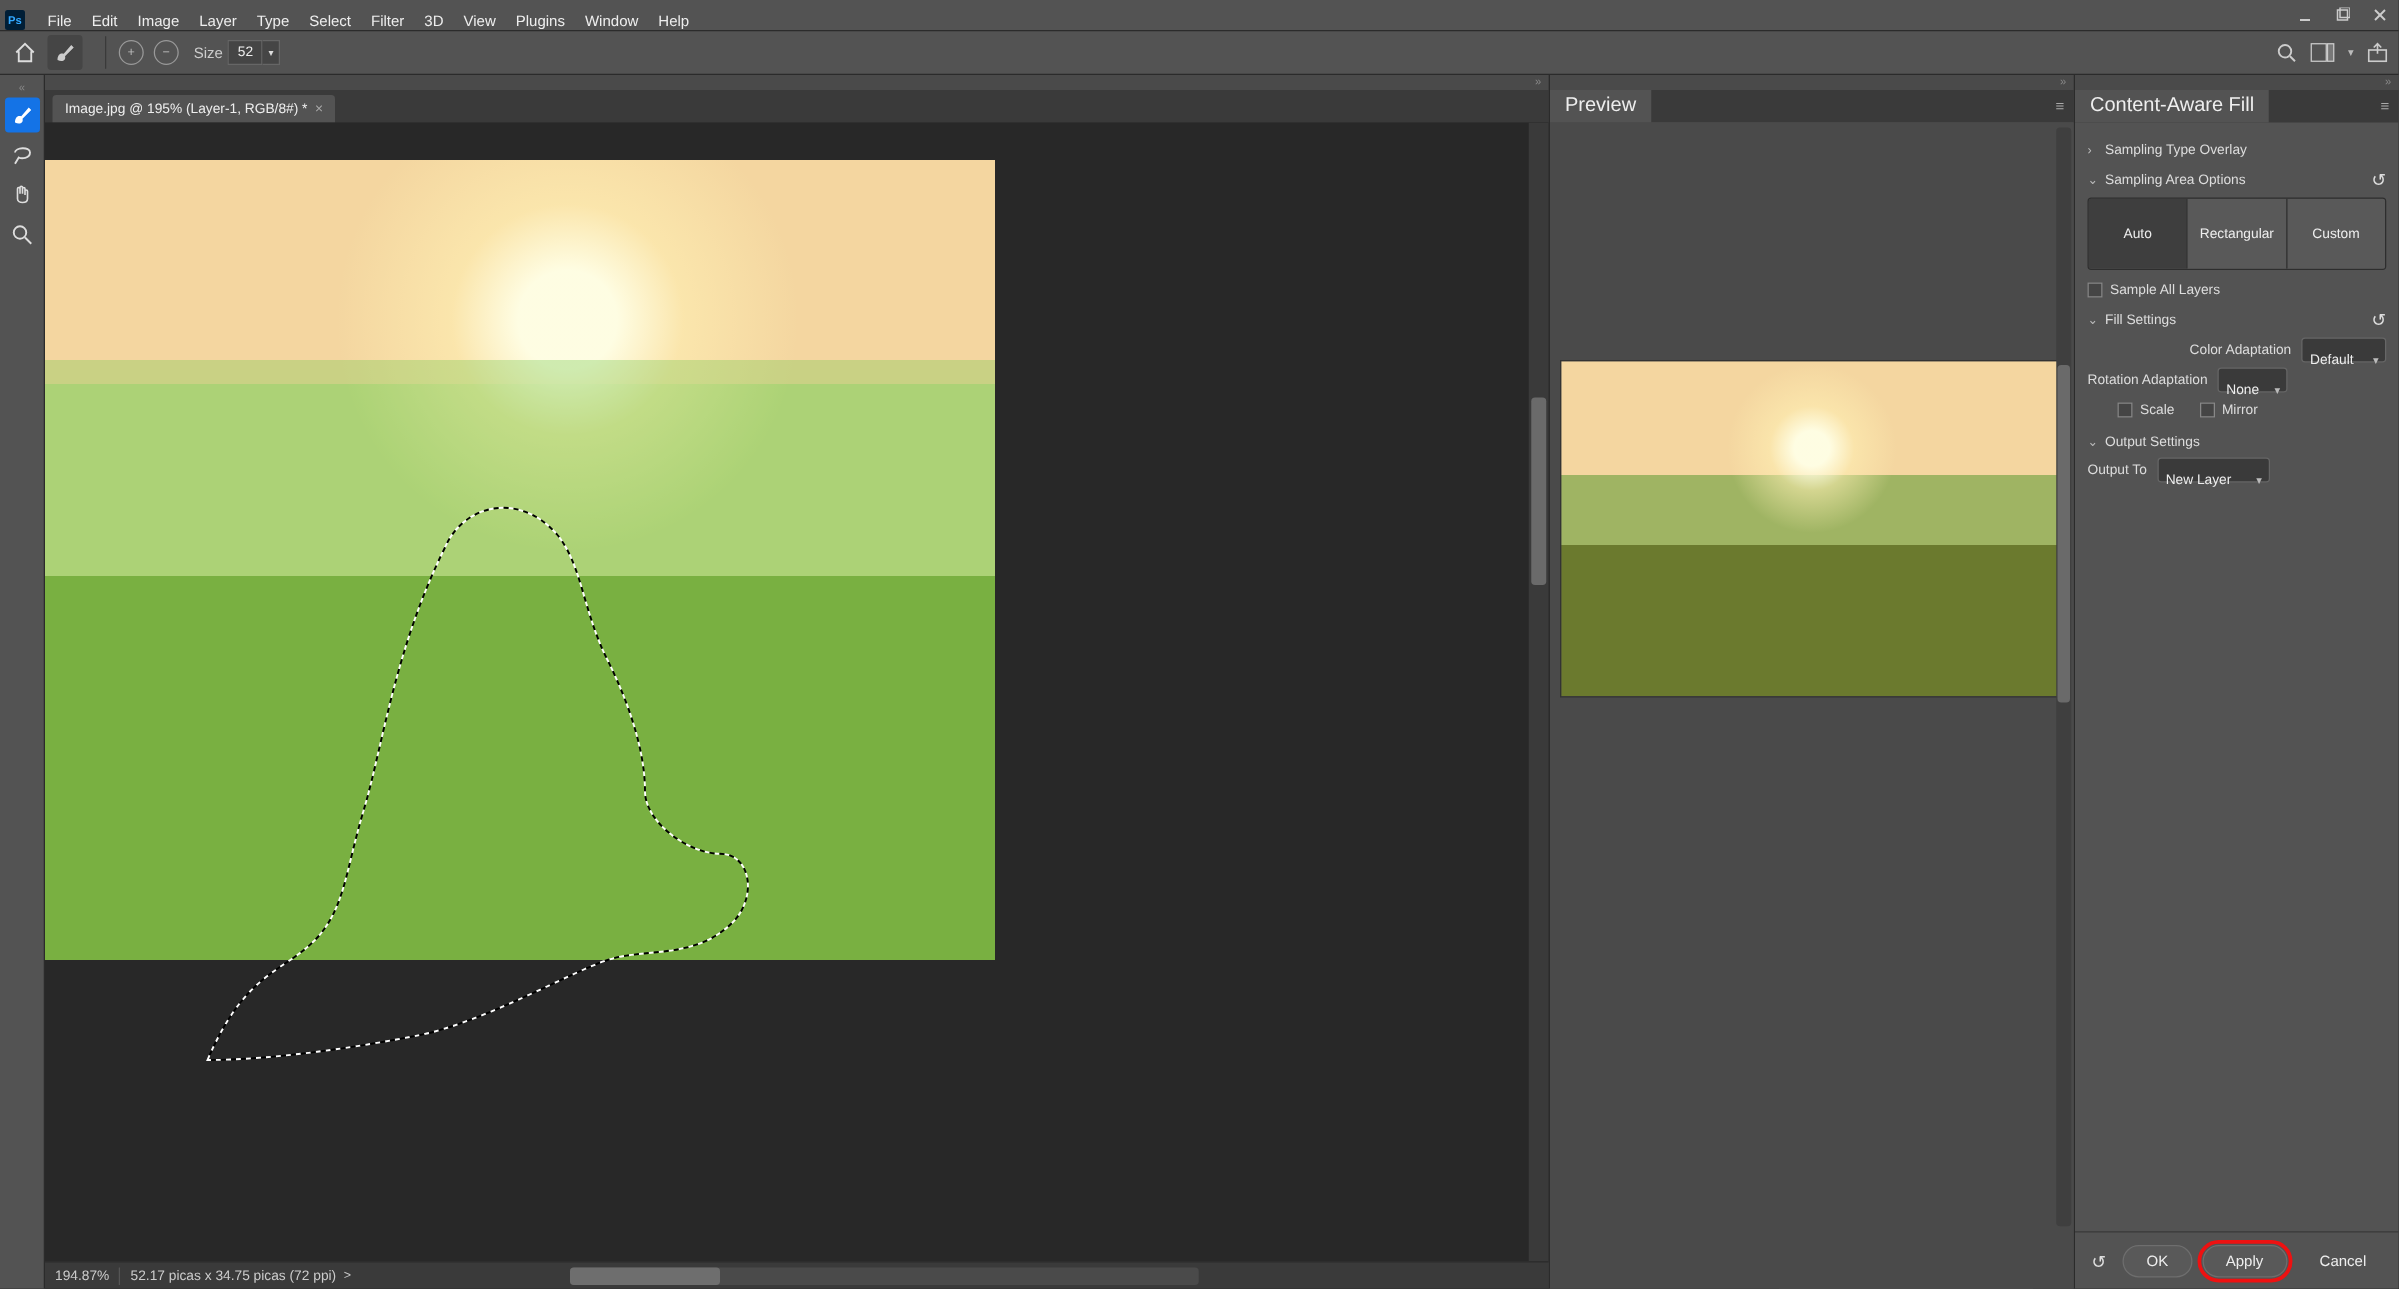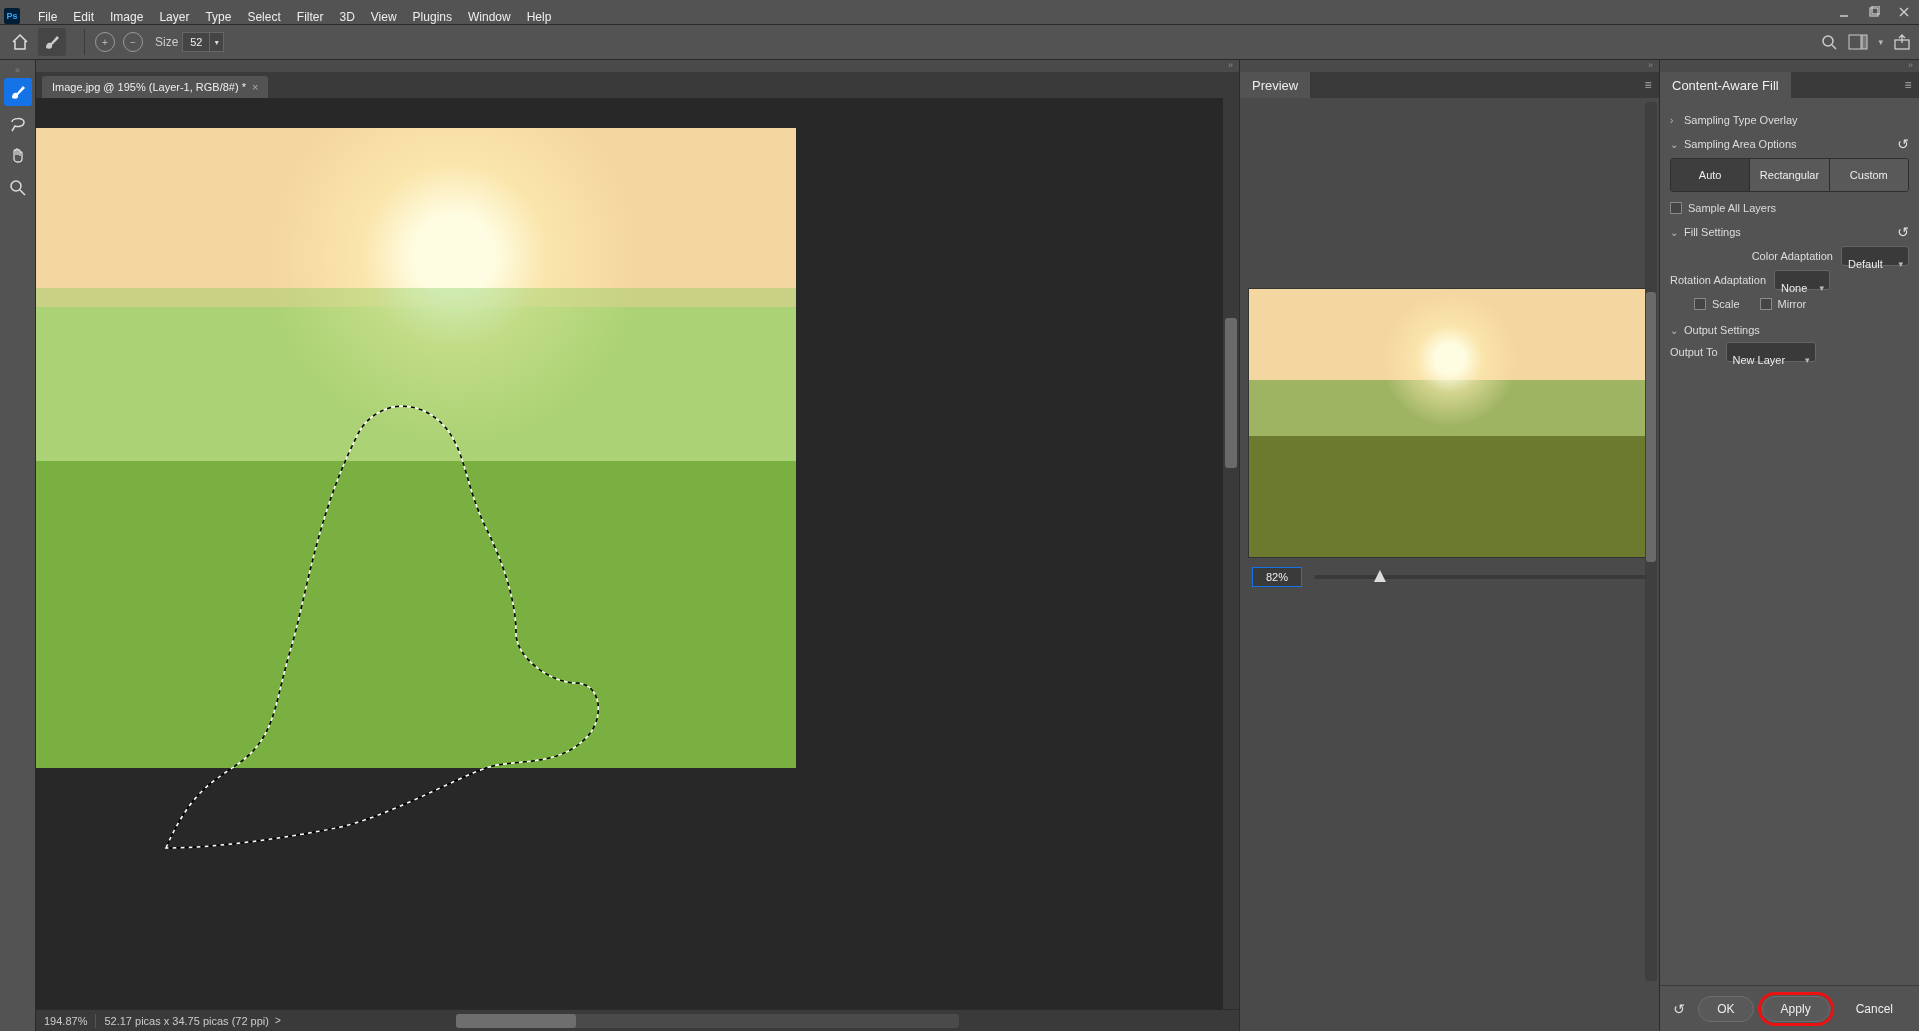--- a/index.html
+++ b/index.html
@@ -48,21 +48,21 @@
 .selection { position:absolute; left:120px; top:300px; width:460px; height:460px; }
 .selection svg { width:100%; height:100%; overflow:visible; }
 
 .statusbar { height:22px; background:#3a3a3a; border-top:1px solid #2b2b2b; display:flex; align-items:center; padding:0 8px; font-size:11px; color:#ccc; position:relative; }
 .statusbar .divider { width:1px; height:14px; background:#555; margin:0 8px; }
 .hscroll { position:absolute; left:420px; right:280px; top:4px; height:14px; background:#4a4a4a; border-radius:3px; }
 .hscroll-thumb { position:absolute; left:0; width:120px; top:0; bottom:0; background:#6e6e6e; border-radius:3px; }
 
 .preview-col { width:420px; background:#535353; border-left:1px solid #2b2b2b; display:flex; flex-direction:column; }
 .panel-tabrow { height:26px; display:flex; align-items:center; background:#3a3a3a; }
-.panel-tab { padding:0 12px; height:26px; display:flex; align-items:center; background:#535353; color:#eee; font-size:13px; }
+.panel-tab { padding:0 12px; height:26px; display:flex; align-items:center; background:#535353; color:#eee; font-size:16px; }
 .panel-menu { margin-left:auto; width:22px; text-align:center; color:#aaa; }
 .preview-body { flex:1; background:#4a4a4a; display:flex; flex-direction:column; position:relative; }
 .preview-img { margin:190px 8px 0 8px; height:270px;
   background:
     radial-gradient(circle at 50% 26%, rgba(255,255,230,.95) 0 5%, rgba(255,240,180,.55) 12%, rgba(255,210,140,0) 24%),
     linear-gradient(to bottom, #f4d6a0 0 34%, #9fb463 34% 55%, #6b7a2e 55% 100%);
   border:1px solid #333;
 }
 .preview-scroll-v { position:absolute; right:2px; top:4px; bottom:50px; width:12px; background:#3f3f3f; border-radius:3px; }
 .preview-scroll-thumb { position:absolute; left:1px; right:1px; top:190px; height:270px; background:#6a6a6a; border-radius:3px; }
@@ -71,21 +71,21 @@
 .zoom-track { flex:1; height:4px; background:#3a3a3a; position:relative; border-radius:2px; }
 .zoom-handle { position:absolute; left:18%; top:-5px; width:12px; height:12px; background:#ddd; clip-path: polygon(50% 0, 100% 100%, 0 100%); }
 
 .caf-col { width:260px; background:#535353; border-left:1px solid #2b2b2b; display:flex; flex-direction:column; }
 .caf-body { flex:1; padding:6px 10px; overflow:auto; }
 .caf-section { margin:10px 0 6px 0; display:flex; align-items:center; }
 .caf-section .chev { width:14px; display:inline-block; color:#bbb; font-size:10px; }
 .caf-section .title { color:#ddd; font-size:11px; }
 .caf-section .reset { margin-left:auto; color:#ddd; font-size:14px; }
 .seg { display:flex; border:1px solid #2e2e2e; border-radius:3px; overflow:hidden; margin:6px 0 10px 0; }
-.seg-btn { flex:1; text-align:center; padding:10px 0; background:#595959; color:#eee; font-size:11px; cursor:default; border-left:1px solid #2e2e2e; }
+.seg-btn { flex:1; text-align:center; padding:22px 0; background:#595959; color:#eee; font-size:11px; cursor:default; border-left:1px solid #2e2e2e; }
 .seg-btn:first-child { border-left:none; }
 .seg-btn.active { background:#3e3e3e; }
 .check-row { display:flex; align-items:center; gap:6px; margin:4px 0; font-size:11px; color:#ddd; }
 .chk { width:12px; height:12px; border:1px solid #888; background:#454545; }
 .field-row { display:flex; align-items:center; gap:8px; margin:4px 0; font-size:11px; color:#ddd; }
 .field-row label { flex:0 0 auto; }
 .sel-box { height:20px; background:#3a3a3a; border:1px solid #666; color:#eee; padding:16px 18px 0 6px; font-size:11px; display:flex; align-items:center; position:relative; min-width:68px; border-radius:3px; }
 .sel-box::after { content:"▾"; position:absolute; right:5px; font-size:9px; color:#bbb; }
 .two-col { display:flex; gap:20px;padding-left:24px; }
 .caf-footer { height:46px; display:flex; align-items:center; justify-content:flex-end; gap:8px; padding:0 8px; border-top:1px solid #3a3a3a; }
@@ -238,26 +238,20 @@
     <div class="collapse-strip">»</div>
     <div class="panel-tabrow">
       <div class="panel-tab">Preview</div>
       <div class="panel-menu">≡</div>
     </div>
     <div class="preview-body">
       <div class="preview-img"></div>
       <div class="preview-scroll-v">
         <div class="preview-scroll-thumb"></div>
       </div>
-      <div class="preview-footer">
-        <input class="zoom-field" value="82%" style="">
-        <div class="zoom-track">
-          <div class="zoom-handle"></div>
-        </div>
-      </div>
     </div>
   </div>
 
   <div class="caf-col">
     <div class="collapse-strip">»</div>
     <div class="panel-tabrow">
       <div class="panel-tab">Content-Aware Fill</div>
       <div class="panel-menu">≡</div>
     </div>
     <div class="caf-body">

